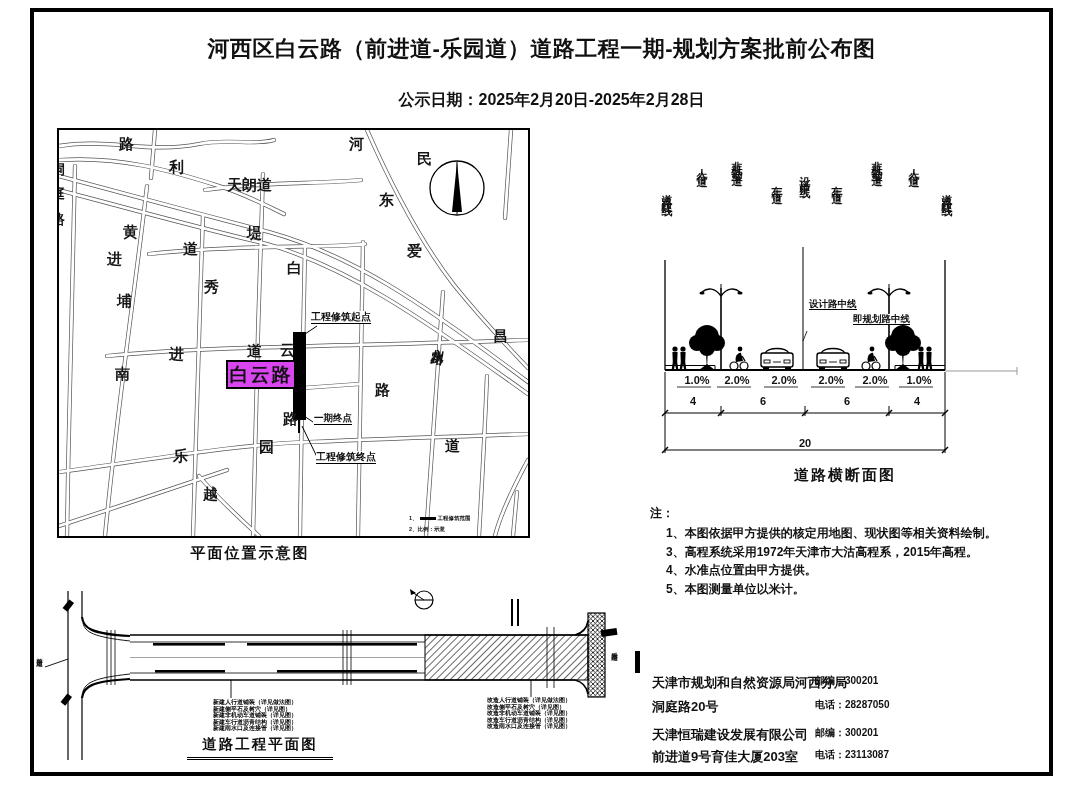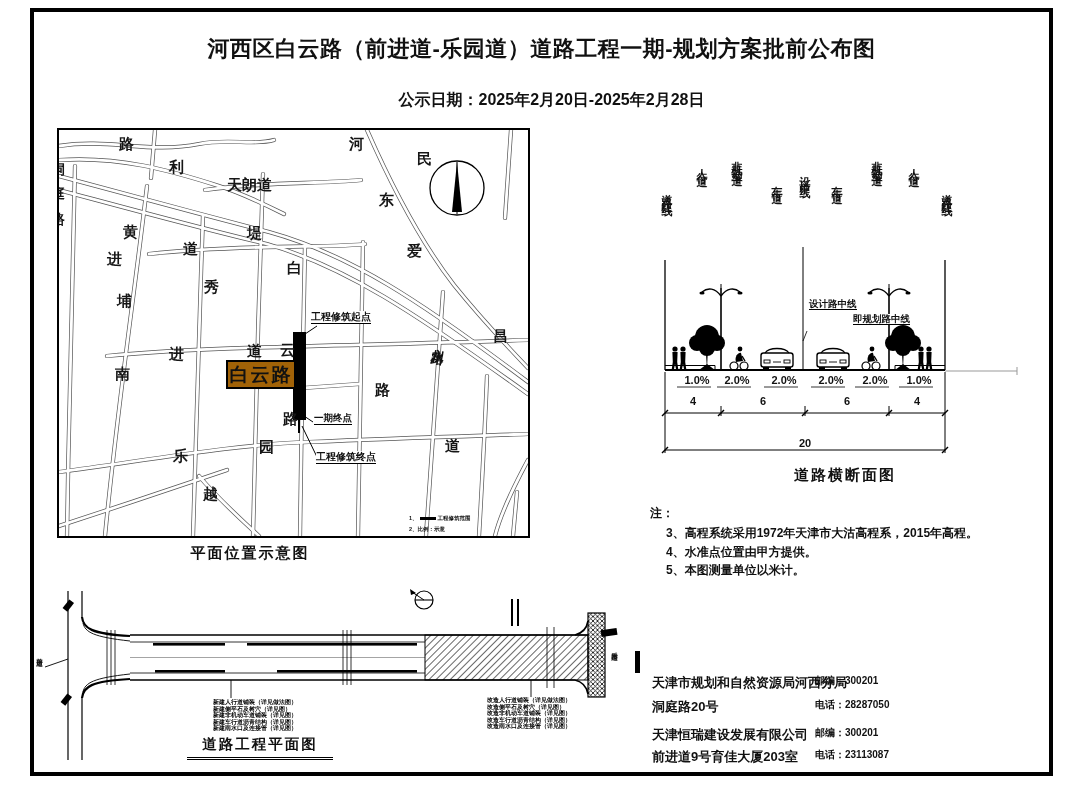--- a/index.html
+++ b/index.html
@@ -8,21 +8,21 @@
   .frame{left:30px;top:8px;width:1023px;height:768px;border:4px solid #000;box-sizing:border-box;}
   .title{left:30px;top:34px;width:1023px;text-align:center;font-size:22px;font-weight:bold;letter-spacing:0.5px;}
   .subtitle{left:30px;top:90px;width:1023px;text-align:center;font-size:16px;font-weight:bold;padding-left:10px;}
   .map-panel{left:57px;top:128px;width:473px;height:410px;border:2px solid #000;box-sizing:border-box;overflow:hidden;background:#fff;}
   .map-caption{left:140px;top:544px;width:220px;text-align:center;font-size:15px;font-weight:bold;letter-spacing:2px;}
   .schar{position:absolute;font-size:15px;font-weight:bold;line-height:1;color:#161616;white-space:nowrap;}
   .schar-clip{position:absolute;font-size:14px;font-weight:bold;line-height:1;color:#161616;}
   .vgroup{position:absolute;writing-mode:vertical-rl;text-orientation:upright;font-size:13px;font-weight:bold;letter-spacing:2px;transform:rotate(10deg);}
   .map-label{position:absolute;font-size:10px;font-weight:bold;border-bottom:1px solid #000;line-height:1.15;white-space:nowrap;background:#fff;}
   .map-label.small{font-size:9.5px;}
-  .baiyun-box{position:absolute;left:167px;top:230px;width:66px;height:25px;border:2.5px solid #000;background:#a16207;display:flex;align-items:center;justify-content:center;font-size:19px;font-weight:bold;letter-spacing:2px;}
+  .baiyun-box{position:absolute;left:167px;top:230px;width:66px;height:25px;border:2.5px solid #000;background:#d946ef;display:flex;align-items:center;justify-content:center;font-size:19px;font-weight:bold;letter-spacing:2px;}
   .legend{position:absolute;font-size:5.5px;font-weight:bold;display:flex;align-items:center;gap:2px;white-space:nowrap;}
   .legend .swatch{width:16px;height:3px;background:#000;display:inline-block;}
   .cs-panel{left:645px;top:135px;width:380px;height:365px;}
   .lane-label{position:absolute;writing-mode:vertical-rl;text-orientation:upright;font-size:11px;font-weight:bold;letter-spacing:3.5px;line-height:1;width:14px;text-align:center;}
   .cs-note{position:absolute;left:164px;font-size:9.5px;font-weight:bold;border-bottom:1px solid #000;white-space:nowrap;background:#fff;line-height:1.1;}
   .slope{position:absolute;width:40px;text-align:center;font-size:11px;font-weight:bold;top:239px;}
   .dim{position:absolute;width:40px;text-align:center;font-size:11px;font-weight:bold;top:260px;}
   .cs-total{left:140px;top:302px;width:40px;text-align:center;font-size:11px;font-weight:bold;}
   .cs-caption{left:120px;top:331px;width:160px;text-align:center;font-size:15px;font-weight:bold;letter-spacing:2px;}
   .notes{left:650px;top:505px;width:395px;font-size:12px;font-weight:bold;}
@@ -300,20 +300,21 @@
       <div class="dim" style="left: 252px;">4</div>
     </div>
   <div class="abs cs-total">20</div>
   <div class="abs cs-caption">道路横断面图</div>
 </div>
 
 <div class="abs notes">
   <div class="nt">注：</div>
   <div>
 
+  <div class="item">1、本图依据甲方提供的核定用地图、现状图等相关资料绘制。</div>
       <div class="item">3、高程系统采用1972年天津市大沽高程系，2015年高程。</div>
       <div class="item">4、水准点位置由甲方提供。</div>
       <div class="item">5、本图测量单位以米计。</div>
     </div>
 </div>
 
 <div class="abs plan-panel">
   <svg width="615" height="185" viewBox="0 0 615 185">
     <defs>
       <pattern id="h45" width="5" height="5" patternUnits="userSpaceOnUse" patternTransform="rotate(45)">

